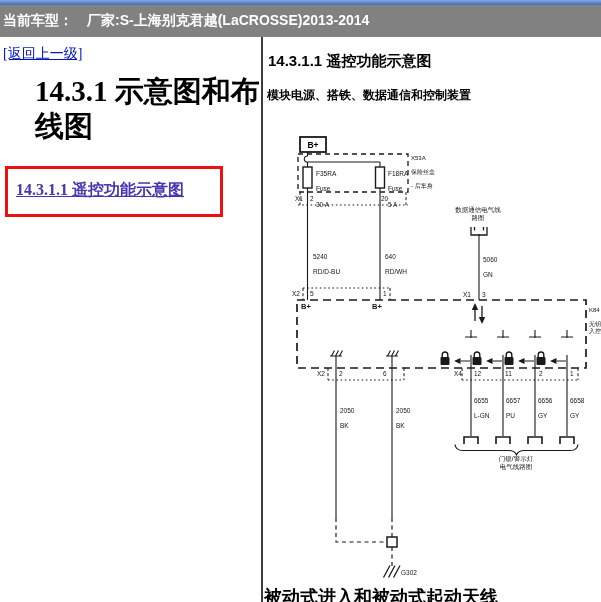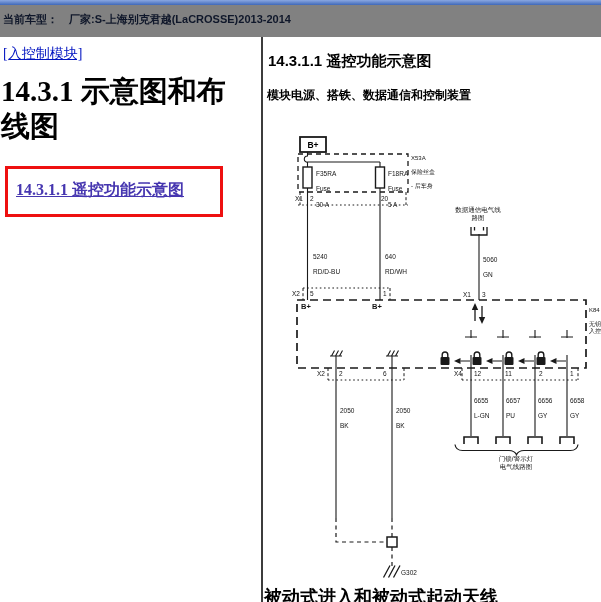--- a/index.html
+++ b/index.html
@@ -3,26 +3,26 @@
 <meta charset="utf-8">
 <style>
   html,body{margin:0;padding:0;}
   body{width:601px;height:602px;position:relative;overflow:hidden;background:#fff;
        font-family:"Liberation Sans","DejaVu Sans",sans-serif;}
   .abs{position:absolute;}
   
   #title-strip{left:0;top:0;width:601px;height:5px;
     background:linear-gradient(to bottom,#8aa7e0,#3f68b8);}
   #top-bar{left:0;top:5px;width:601px;height:32px;background:#818181;}
-  #top-bar-text{left:3px;top:7px;color:#0f172a;font-weight:bold;font-size:11px;white-space:nowrap;}
+  #top-bar-text{left:3px;top:7px;color:#ffffff;font-weight:bold;font-size:14px;white-space:nowrap;}
   
   #back-link{left:3px;top:45px;font:14px "Liberation Serif","DejaVu Serif",serif;
     color:#0013c0;text-decoration:underline;cursor:pointer;}
-  #side-heading{left:1px;top:74px;width:231px;
-    font:bold 29px/1.2 "Liberation Serif","DejaVu Serif",serif;color:#000;}
+  #side-heading{left:11px;top:74px;width:231px;
+    font:bold 29px/1.2 "Liberation Serif","DejaVu Serif",serif;color:#000;padding-left:24px;}
   #red-box{left:5px;top:166px;width:212px;height:45px;border:3px solid #ee1010;}
   #active-link{display:inline-block;margin:11px 0 0 8px;
     font:bold 16px "Liberation Serif","DejaVu Serif",serif;
     color:#4636b0;text-decoration:underline;cursor:pointer;white-space:nowrap;}
   #divider{left:261px;top:37px;width:2px;height:565px;background:#3c3c3c;}
   
   #c-title{left:268px;top:52px;font-weight:bold;font-size:15px;color:#000;white-space:nowrap;}
   #c-sub{left:267px;top:87px;font-weight:bold;font-size:12px;color:#000;white-space:nowrap;}
   #c-next{left:264px;top:585px;font-weight:bold;font-size:18px;color:#000;white-space:nowrap;}
   
@@ -37,21 +37,21 @@
     font-weight:bold;font-size:8.5px;color:#000;}
 </style>
 </head>
 <body>
 
 <div class="abs" id="title-strip"></div>
 <div class="abs" id="top-bar">
   <div class="abs" id="top-bar-text">当前车型：　厂家:S-上海别克君越(LaCROSSE)2013-2014</div>
 </div>
 
-<a class="abs" id="back-link">[入控制模块]</a>
+<a class="abs" id="back-link">[返回上一级]</a>
 <div class="abs" id="side-heading">14.3.1 示意图和布线图</div>
 <div class="abs" id="red-box">
   <a id="active-link">14.3.1.1 遥控功能示意图</a>
 </div>
 <div class="abs" id="divider"></div>
 
 <div class="abs" id="c-title">14.3.1.1 遥控功能示意图</div>
 <div class="abs" id="c-sub">模块电源、搭铁、数据通信和控制装置</div>
 <div class="abs" id="c-next">被动式进入和被动式起动天线</div>
 

